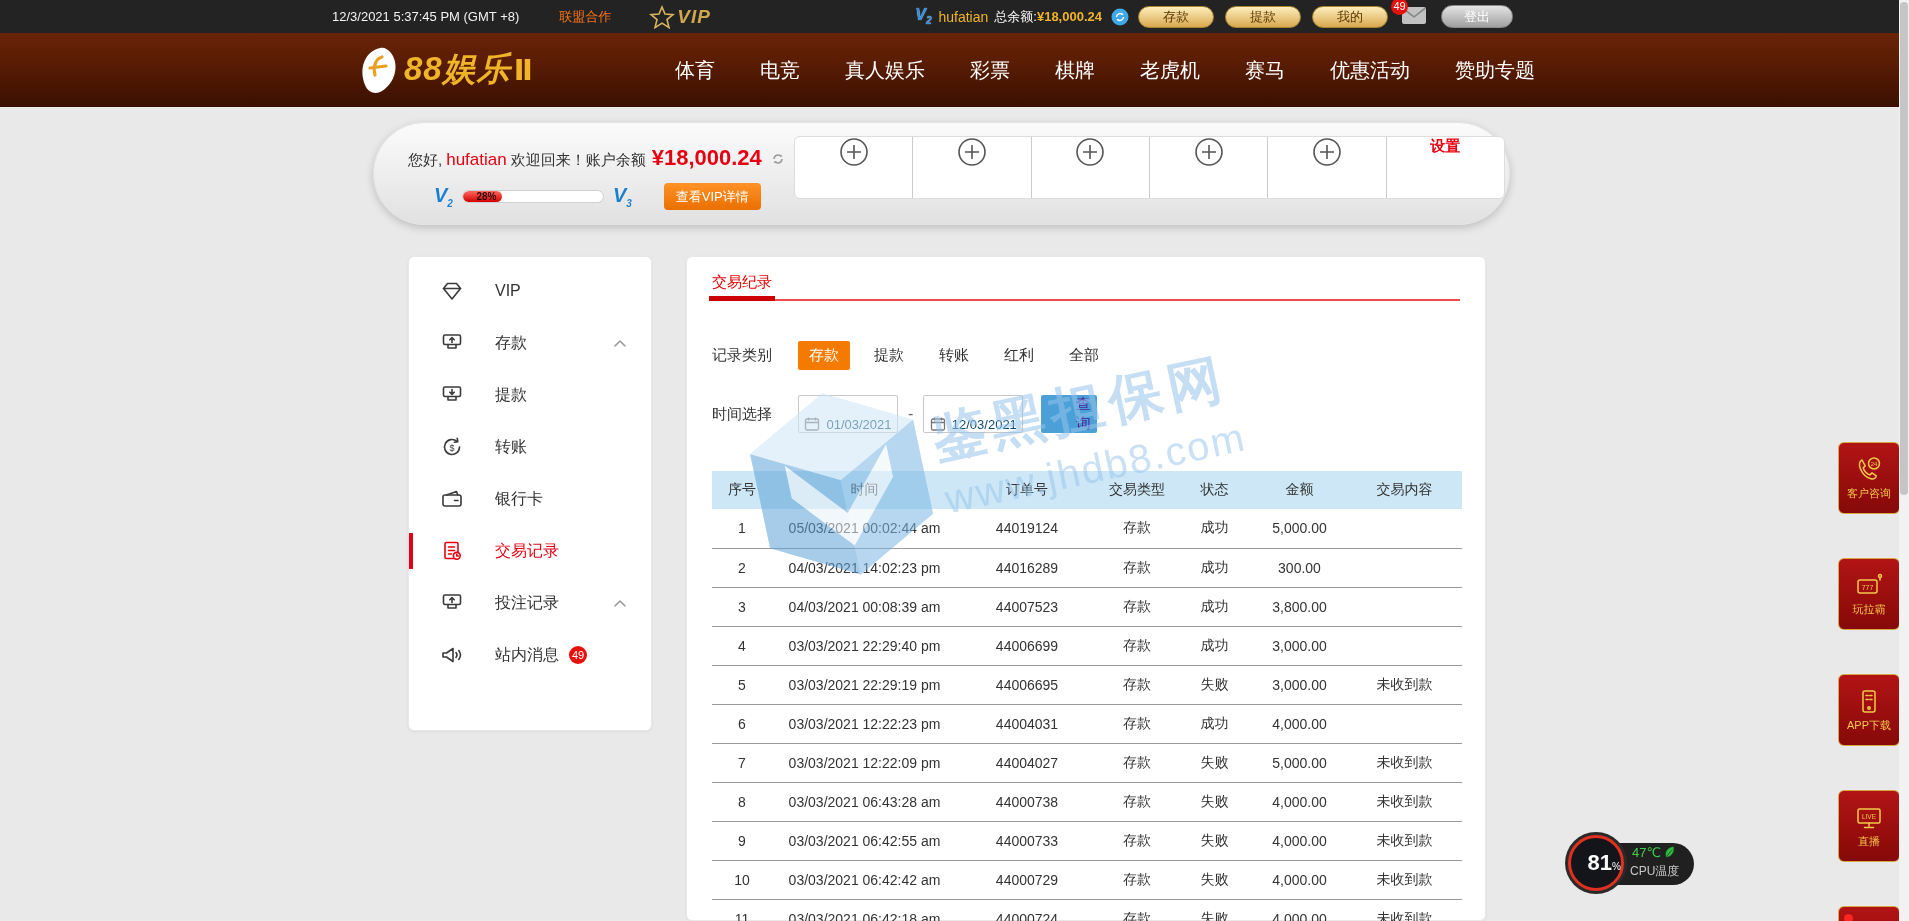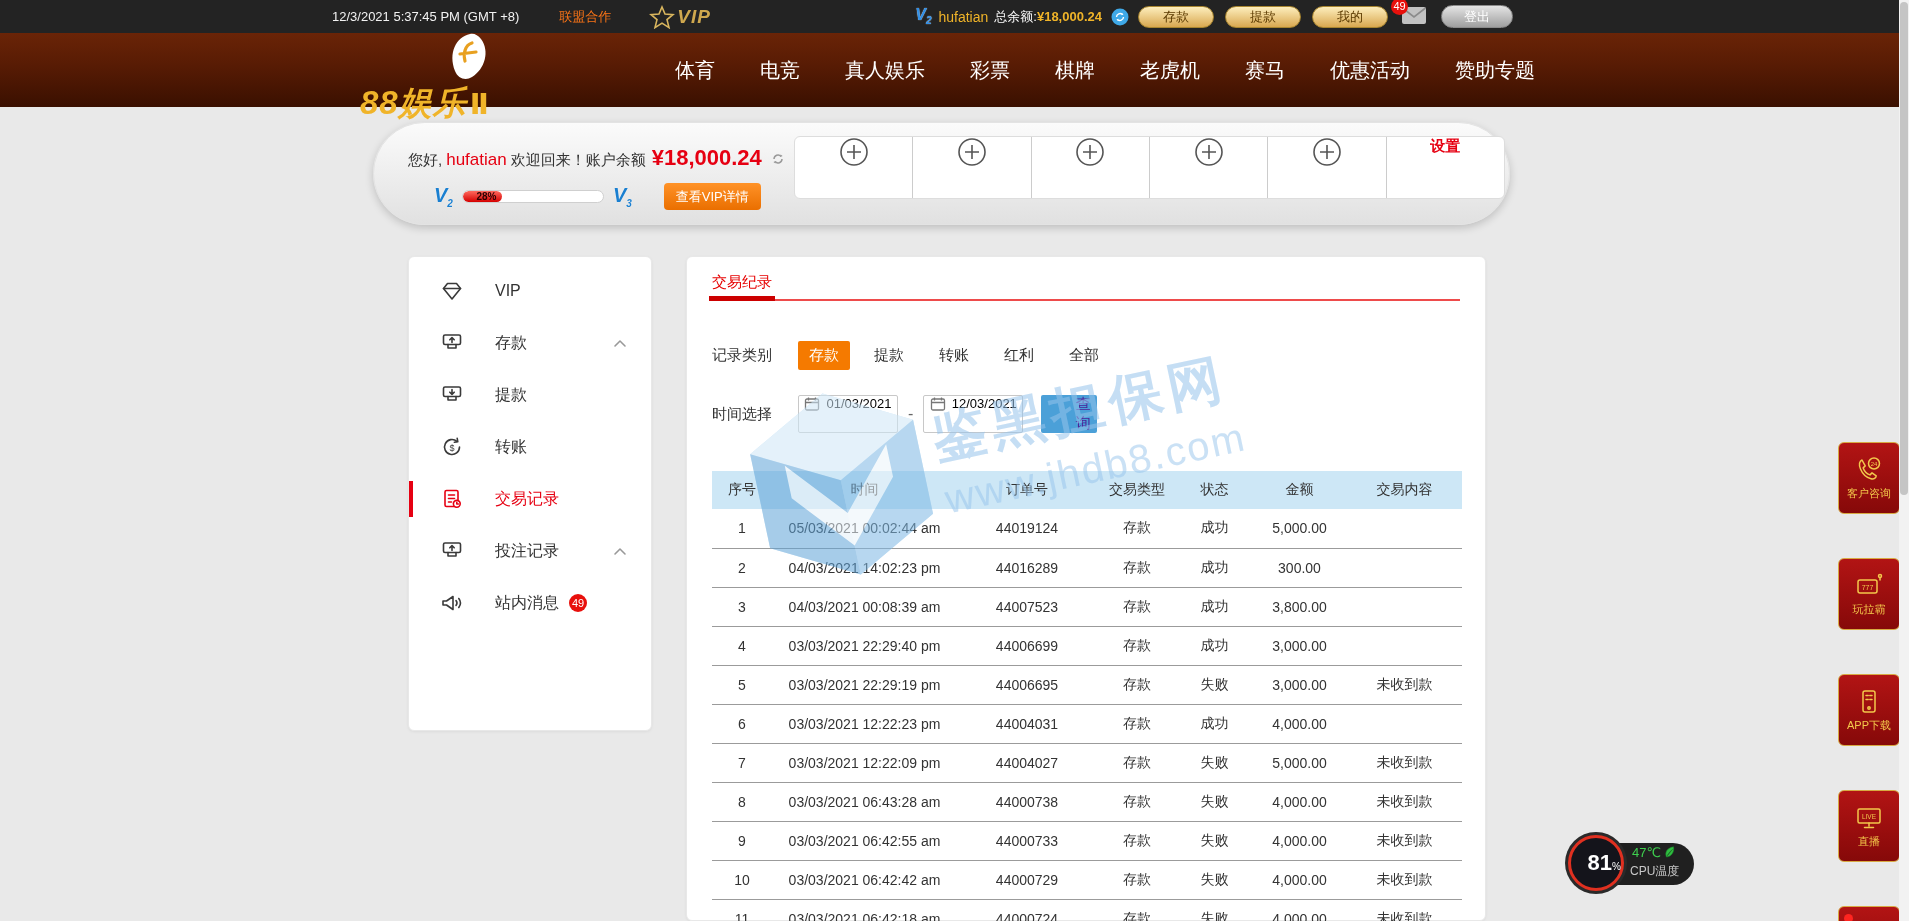--- a/index.html
+++ b/index.html
@@ -26,21 +26,21 @@
   .tb-mail { position:relative; margin:0 14px 0 2px; cursor:pointer; }
   .tb-mail .badge { position:absolute; left:-10px; top:-8px; background:#e8100c; color:#fff; font-size:11px;
                     min-width:17px; height:17px; line-height:17px; border-radius:9px; text-align:center; padding:0 2px; }
   .gray-btn { display:inline-block; height:23px; line-height:21px; padding:0 22px;
               background:linear-gradient(#e4e4e4,#9f9f9f); border:1px solid #8b8b8b; border-radius:12px;
               color:#fff; font-size:13px; cursor:pointer; }
 
   
   .navbar { position:absolute; left:0; top:33px; width:1909px; height:74px;
             background:linear-gradient(180deg,#6a2407 0%,#571b04 45%,#3a1000 100%); }
-  .logo { position:absolute; left:356px; top:0; display:flex; align-items:flex-end; cursor:pointer;flex-direction:column; }
+  .logo { position:absolute; left:356px; top:14px; display:flex; align-items:flex-start; cursor:pointer; }
   .logo-text { color:#f0b429; font-size:33px; font-weight:bold; font-style:italic; letter-spacing:1px; margin-left:4px; }
   .logo-ii { font-size:29px; font-style:normal; margin-left:3px; }
   .nav-menu { position:absolute; left:675px; top:0; width:860px; height:74px;
               display:flex; align-items:center; justify-content:space-between; }
   .nav-item { color:#fff; font-size:20px; cursor:pointer; white-space:nowrap; }
 
   
   .welcome { position:absolute; left:373px; top:122px; width:1137px; height:103px; border-radius:52px;
              background:linear-gradient(#fbfbfb,#e1e1e1); border:1px solid #e3e3e3; box-shadow:0 3px 8px rgba(0,0,0,.18); }
   .greet { position:absolute; left:34px; top:22px; font-size:15px; color:#333; }
@@ -83,21 +83,21 @@
              border-radius:6px; border:1px solid #e8e8e8; box-shadow:0 1px 3px rgba(0,0,0,.06); }
   .tab-title { position:absolute; left:25px; top:16px; color:#e60000; font-size:15px; cursor:pointer; }
   .tab-line { position:absolute; left:25px; right:25px; top:42px; height:2px; background:#ee4b4b; }
   .tab-seg { position:absolute; left:22px; top:39px; width:66px; height:5px; background:#cc0000; }
   .cat-row { position:absolute; left:25px; top:84px; display:flex; align-items:center; }
   .row-label { font-size:15px; color:#333; margin-right:26px; }
   .cat-tab { font-size:15px; color:#333; padding:5px 11px; margin-right:13px; border-radius:2px; cursor:pointer; }
   .cat-tab.active { background:#f57a00; color:#fff; }
   .time-row { position:absolute; left:25px; top:138px; display:flex; align-items:center; }
   .date-input { width:100px; height:38px; background:#fff; border:1px solid #c8c8c8; border-radius:2px;
-                display:flex; align-items:flex-start; justify-content:center; gap:6px; font-size:13px; color:#000000; cursor:pointer; }
+                display:flex; align-items:flex-end; justify-content:center; gap:6px; font-size:13px; color:#0c4a6e; cursor:pointer; }
   .date-dash { margin:0 10px; color:#666; }
   .query-btn { margin-left:18px; width:56px; height:38px; background:#4ba0d8; color:#4c1d95; font-size:15px;
                border:none; border-radius:2px; cursor:pointer;padding-left:28px; }
   .tbl { position:absolute; left:25px; top:214px; width:750px; border-collapse:collapse; table-layout:fixed; }
   .tbl th { background:#cde7f6; height:38px; font-weight:normal; font-size:14px; color:#333; }
   .tbl td { height:39px; text-align:center; font-size:14px; color:#333; border-bottom:1px solid #9b9b9b; }
   .st-ok { color:#21a045; }
   .st-fail { color:#e60012; }
   .c0{width:60px}.c1{width:185px}.c2{width:140px}.c3{width:80px}.c4{width:75px}.c5{width:95px}.c6{width:115px}
 
@@ -285,20 +285,30 @@
   <div class="s-item">
     <span class="s-icon">
         <svg width="24" height="24" viewBox="0 0 24 24">
           <path d="M19.5 12 a7.5 7.5 0 1 1 -2.6 -5.7"></path>
           <path d="M17.2 3.4 l.6 3.4 -3.4 .5"></path>
           <text x="12" y="15.5" font-size="9" text-anchor="middle" fill="currentColor" stroke="none">$</text>
         </svg>
       </span>
     <span class="s-label">转账</span>
   </div>
+  <div class="s-item">
+    <span class="s-icon">
+        <svg width="24" height="24" viewBox="0 0 24 24">
+          <rect x="3" y="8" width="18" height="11" rx="2"></rect>
+          <path d="M6.5 8 L16.5 4.5 L17.8 8"></path>
+          <path d="M14.5 13.5 h3.5"></path>
+        </svg>
+      </span>
+    <span class="s-label">银行卡</span>
+  </div>
   <div class="s-item active">
     <span class="s-icon">
         <svg width="24" height="24" viewBox="0 0 24 24">
           <rect x="5" y="3.5" width="13" height="16" rx="1.5"></rect>
           <path d="M8.5 8 h6 M8.5 11.5 h6 M8.5 15 h3"></path>
           <circle cx="16.8" cy="16.8" r="3.4" fill="#fff"></circle>
           <path d="M16.8 15.2 v1.8 h1.5"></path>
         </svg>
       </span>
     <span class="s-label">交易记录</span>

